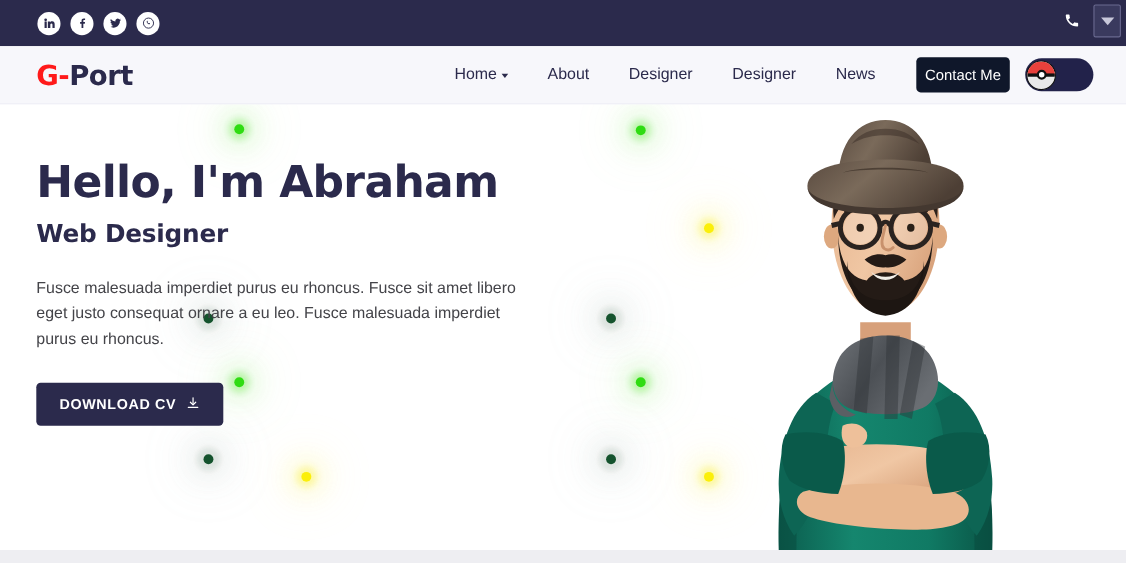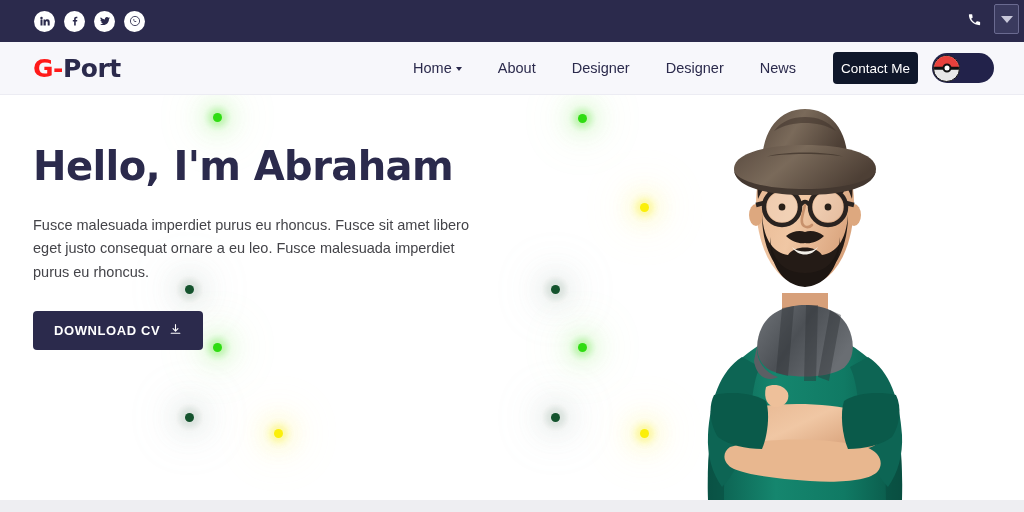--- a/index.html
+++ b/index.html
@@ -410,20 +410,21 @@
       <div class="dot darkgreen" style="left:185px; top:318px;"></div>
 
       <div class="dot green" style="left:578px; top:248px;"></div>
       <div class="dot darkgreen" style="left:551px; top:318px;"></div>
       <div class="dot yellow" style="left:640px; top:334px;"></div>
 
     </div>
 
     <div class="hero-content">
       <div class="hero-title">Hello, I'm Abraham</div>
+      <div class="hero-sub">Web Designer</div>
       <p class="hero-desc">Fusce malesuada imperdiet purus eu rhoncus. Fusce sit amet libero eget justo consequat ornare a eu leo. Fusce malesuada imperdiet purus eu rhoncus.</p>
 
       <button class="cv-btn">
         <span>DOWNLOAD CV</span>
         <span>
           <svg width="13" height="13" viewBox="0 0 24 24" fill="none" stroke="#ffffff" stroke-width="2" stroke-linecap="round" stroke-linejoin="round">
             <path d="M12 3v11"></path>
               <path d="M7.5 10.5 12 15l4.5-4.5"></path>
               <path d="M4 19h16"></path>
           </svg>

